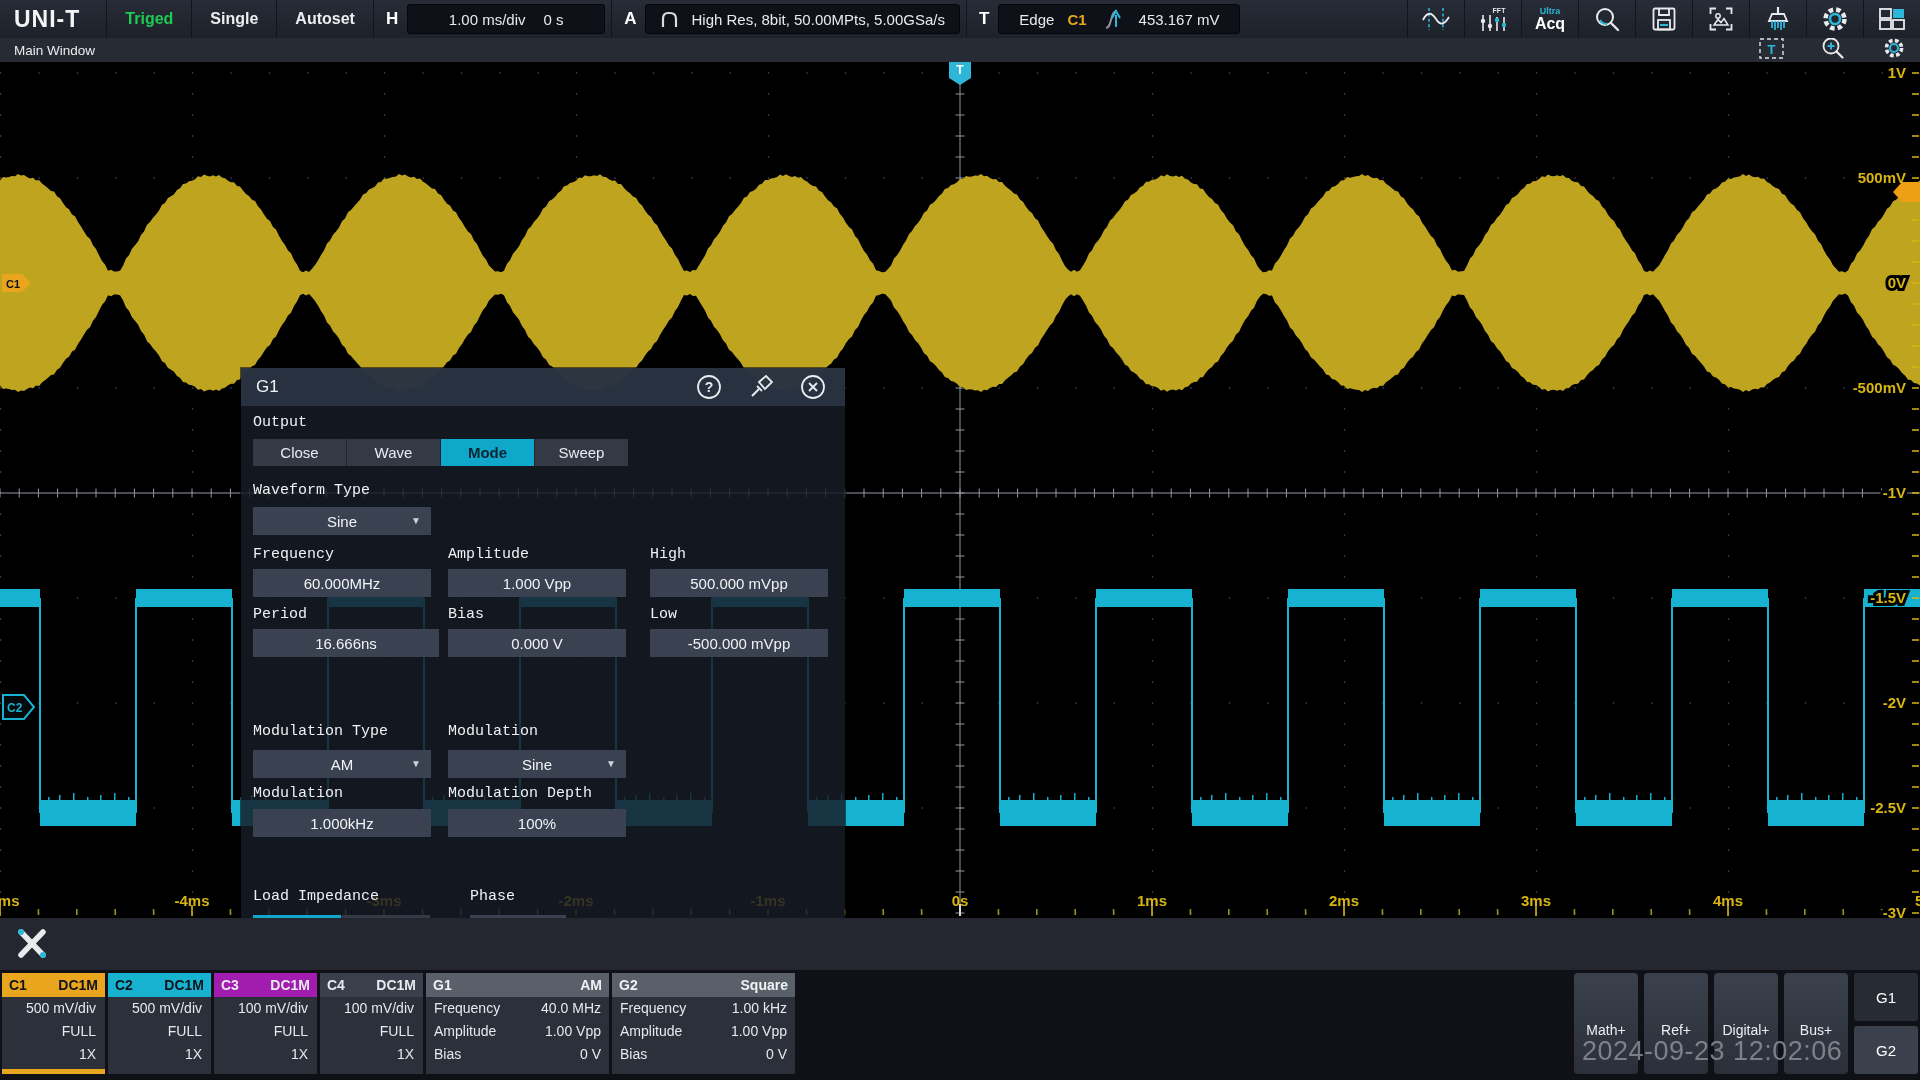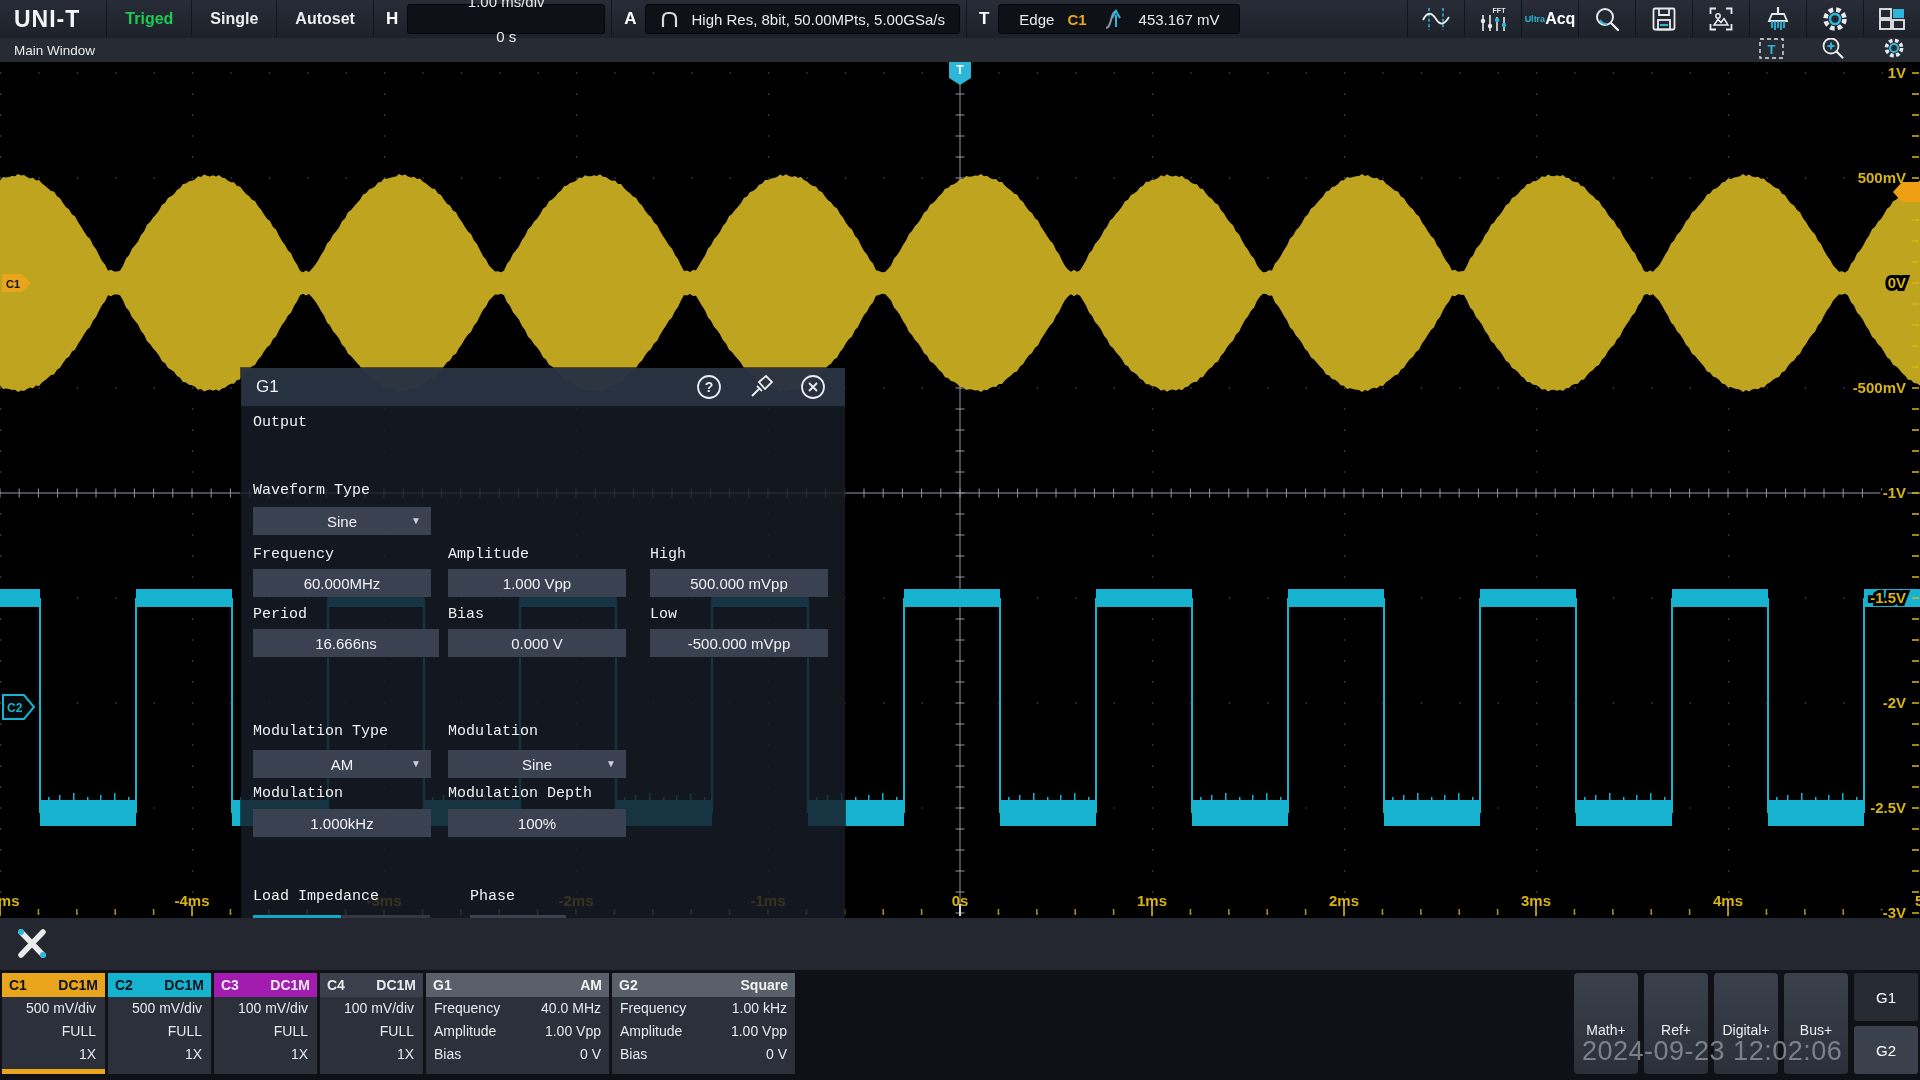--- a/index.html
+++ b/index.html
@@ -13,21 +13,21 @@
   .tb-btn{font-size:16px;font-weight:700;color:#eceef1;padding:0 18px;height:38px;line-height:38px;
     border-left:1px solid #12151b;cursor:default;}
   .tb-btn.green{color:#1ecb52;}
   .tb-group{display:flex;align-items:center;height:38px;border-left:1px solid #12151b;padding:0 6px 0 8px;}
   .tb-letter{font-size:17px;font-weight:700;color:#fff;margin:0 9px 0 4px;}
   .inset{background:#0e1117;border:1px solid #05070a;border-radius:3px;height:28px;display:flex;
     align-items:center;color:#e8eaee;font-size:15px;padding:0 14px;gap:11px;white-space:nowrap;}
   .c1col{color:#e8a51d;font-weight:700;}
   .tb-icons{margin-left:auto;display:flex;height:38px;align-items:center;}
   .icon-btn{width:56px;height:38px;display:flex;align-items:center;justify-content:center;
-    border-left:1px solid #12151b;cursor:pointer;}
+    border-left:1px solid #12151b;flex-direction:column;cursor:pointer;}
   .acq-sub{color:#2db6d8;font-size:9px;font-weight:700;line-height:9px;}
   .acq-main{color:#fff;font-size:16px;font-weight:700;line-height:16px;}
 
   
   .subbar{position:absolute;top:38px;left:0;width:1920px;height:24px;background:#272b34;
     display:flex;align-items:center;z-index:9;box-sizing:border-box;padding:0 14px;}
   .win-title{font-size:13.5px;color:#e9ebee;}
   .sb-icons{margin-left:auto;display:flex;gap:37px;align-items:center;}
 
   
@@ -90,21 +90,21 @@
 <div id="app">
 
   <header class="topbar">
     <div class="logo">UNI-T</div>
     <div class="tb-btn green">Triged</div>
     <div class="tb-btn">Single</div>
     <div class="tb-btn">Autoset</div>
 
     <div class="tb-group">
       <span class="tb-letter">H</span>
-      <div class="inset" style="width:168px;justify-content:center;gap:18px;flex-direction:column;">
+      <div class="inset" style="width:168px;justify-content:center;gap:18px;">
         <span>1.00 ms/div</span>
         <span>0 s</span>
       </div>
     </div>
 
     <div class="tb-group">
       <span class="tb-letter">A</span>
       <div class="inset">
         <svg width="20" height="22" viewBox="0 0 20 22">
           <path d="M3 19 V11 Q3 5 8 5 H10 Q16 5 16 11 V19" stroke="#d8dbde" stroke-width="2.2" fill="none"></path>
@@ -404,20 +404,26 @@
         <path d="M4 22 L11 15" stroke="#e9ecf0" stroke-width="2" fill="none"></path>
         <path d="M11 8 L18 2 L24 8 L17 15 Z" stroke="#e9ecf0" stroke-width="1.8" fill="none"></path>
         <path d="M9 12 L14 17" stroke="#e9ecf0" stroke-width="1.8" fill="none"></path>
       </svg>
       <svg class="dico" style="left:559px;" viewBox="0 0 26 26">
         <circle cx="13" cy="13" r="11" stroke="#e9ecf0" stroke-width="1.8" fill="none"></circle>
         <path d="M9 9 L17 17 M17 9 L9 17" stroke="#e9ecf0" stroke-width="1.8"></path>
       </svg>
 
       <div class="drow dlab" style="top:46px;">Output</div>
+      <div class="drow seg" style="top:71px;">
+        <div>Close</div>
+        <div>Wave</div>
+        <div class="sel">Mode</div>
+        <div>Sweep</div>
+      </div>
 
       <div class="drow dlab" style="top:114px;">Waveform Type</div>
       <div class="fld" style="top:139px;left:12px;width:178px;">
         <span>Sine</span>
         <span class="caret">▼</span>
       </div>
 
       <div class="drow dlab" style="top:178px;">Frequency</div>
       <div class="drow dlab" style="top:178px;left:207px;">Amplitude</div>
       <div class="drow dlab" style="top:178px;left:409px;">High</div>

